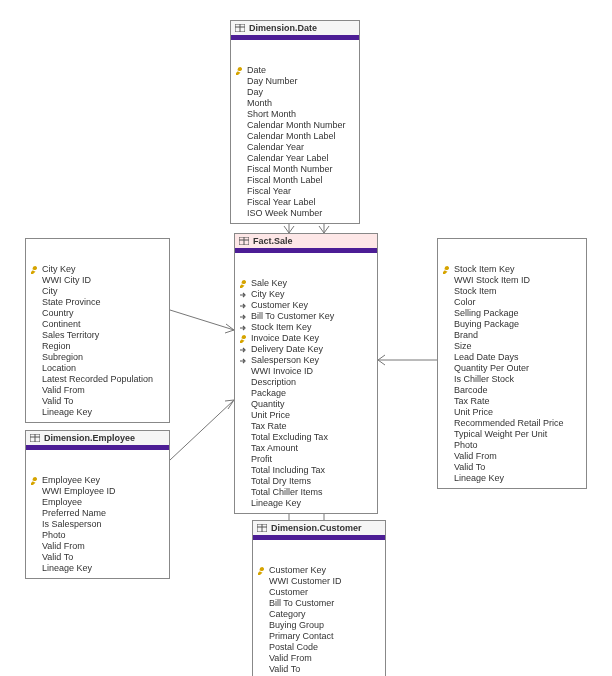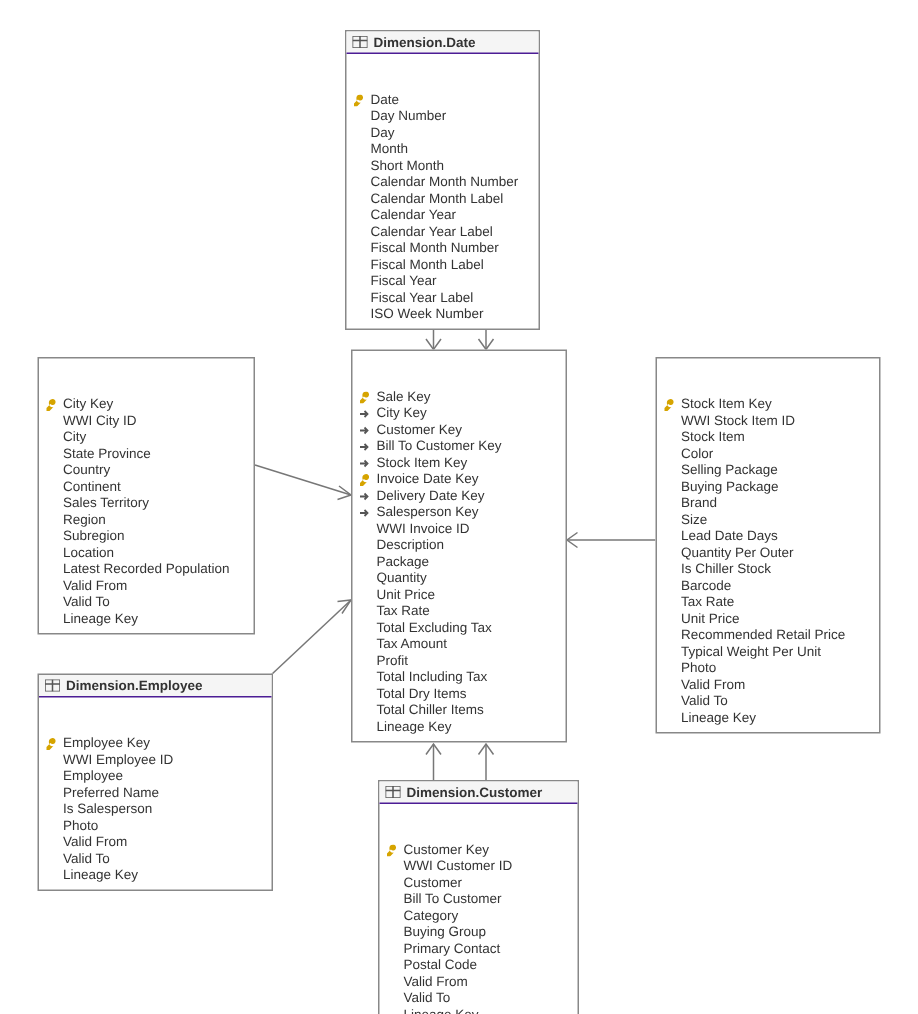--- a/index.html
+++ b/index.html
@@ -36,21 +36,21 @@
     fill: none;
   }
   .tbl {
     position: absolute;
     border: 1px solid #888;
     background: #fff;
     box-sizing: border-box;
   }
   .tbl-header {
     background: #f5f5f5;
-    border-bottom: 1px solid #4c1d95;
+    border-bottom: 5px solid #4c1d95;
     padding: 2px 4px 2px 4px;
     font-weight: 600;
     display: flex;
     align-items: center;
     gap: 4px;
   }
   .tbl.fact .tbl-header {
     background: #fde7e7;
   }
   .tbl-icon {
@@ -241,20 +241,30 @@
           <span>Valid To</span>
         </div>
         <div class="col">
           <span class="col-icon"></span>
           <span>Lineage Key</span>
         </div>
       </div>
   </div>
 
   <div class="tbl fact" id="tbl-sale" style="left:234px; top:233px; width:144px;">
+    <div class="tbl-header">
+      <span class="tbl-icon">
+        <svg width="10" height="8">
+            <rect x="0" y="0" width="10" height="8" fill="none" stroke="#555"></rect>
+            <line x1="0" y1="3" x2="10" y2="3" stroke="#555"></line>
+            <line x1="5" y1="0" x2="5" y2="8" stroke="#555"></line>
+          </svg>
+      </span>
+      <span>Fact.Sale</span>
+    </div>
     <div class="tbl-body">
         <div class="col">
           <span class="col-icon pk">
             <svg width="8" height="8" viewBox="0 0 8 8">
               <path d="M5 0 a2 2 0 1 1 -1.4 3.4 L1 6 v2 h2 l2.6-2.6 A2 2 0 0 1 5 0 Z"></path>
             </svg>
           </span>
           <span>Sale Key</span>
         </div>
         <div class="col">
@@ -361,21 +371,21 @@
           <span class="col-icon"></span>
           <span>Total Chiller Items</span>
         </div>
         <div class="col">
           <span class="col-icon"></span>
           <span>Lineage Key</span>
         </div>
       </div>
   </div>
 
-  <div class="tbl" id="tbl-employee" style="left:25px; top:449px; width:157px;">
+  <div class="tbl" id="tbl-employee" style="left:25px; top:430px; width:145px;">
     <div class="tbl-header">
       <span class="tbl-icon">
         <svg width="10" height="8">
             <rect x="0" y="0" width="10" height="8" fill="none" stroke="#555"></rect>
             <line x1="0" y1="3" x2="10" y2="3" stroke="#555"></line>
             <line x1="5" y1="0" x2="5" y2="8" stroke="#555"></line>
           </svg>
       </span>
       <span>Dimension.Employee</span>
     </div>

